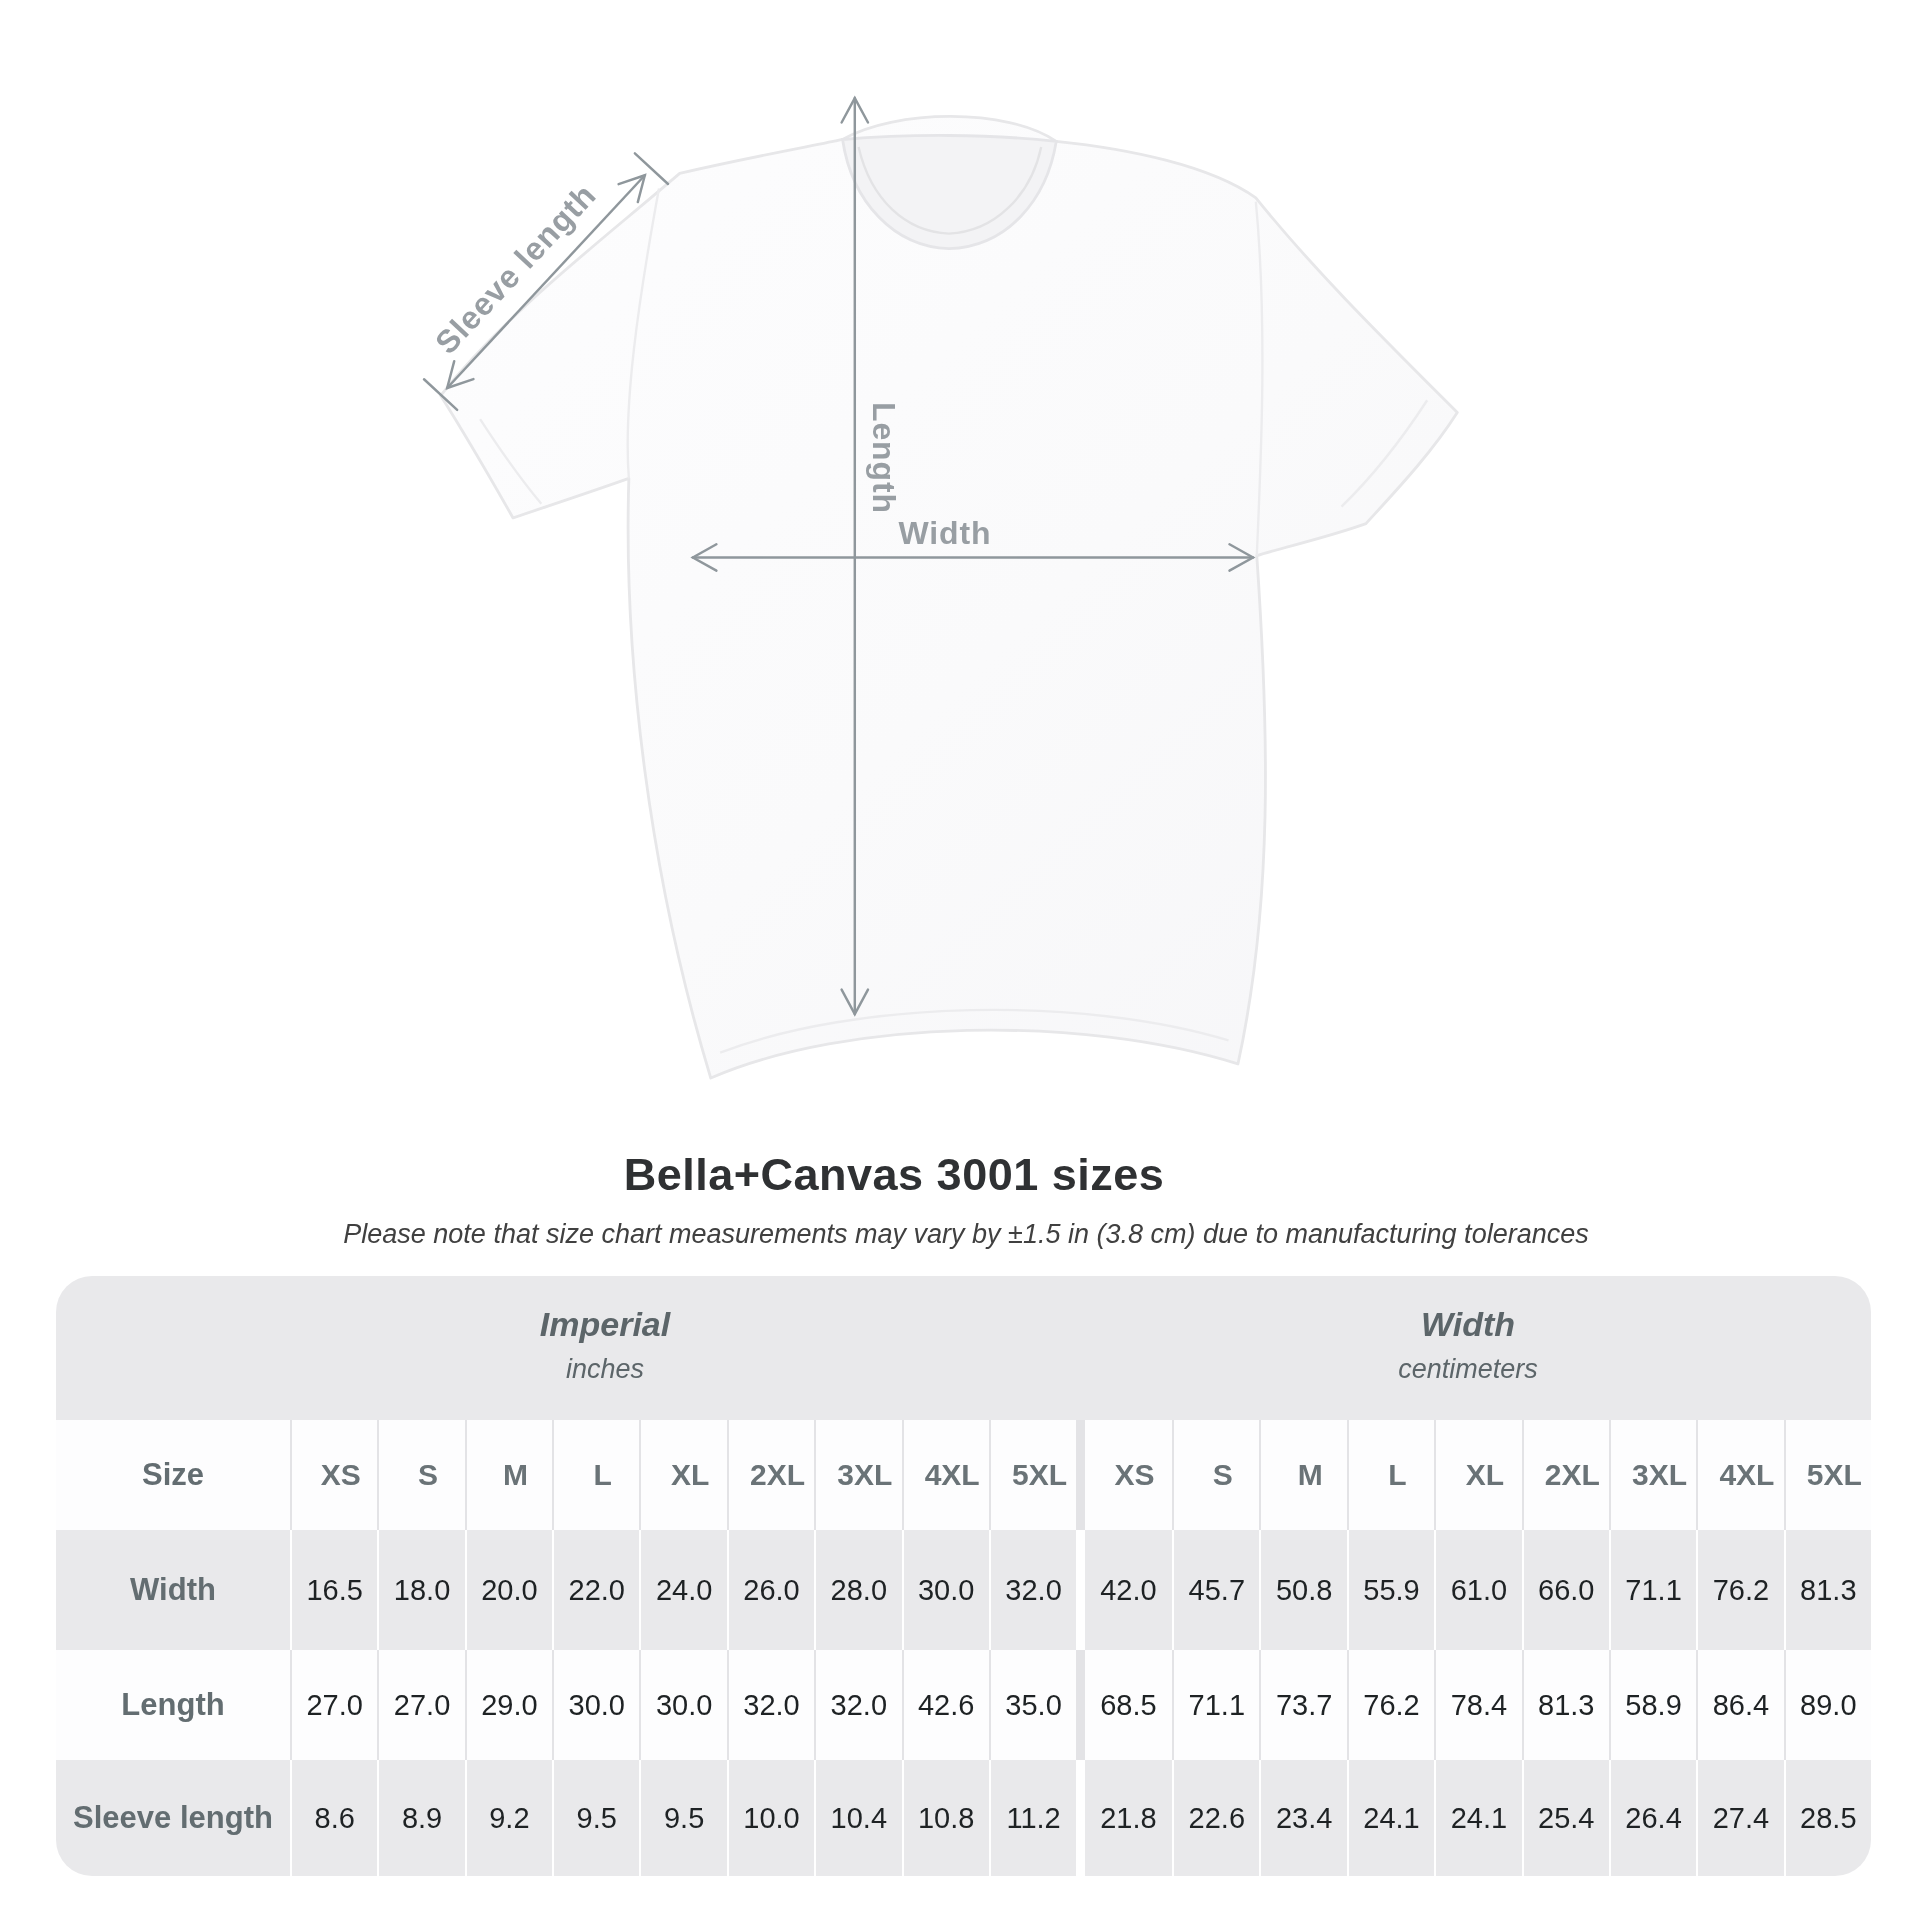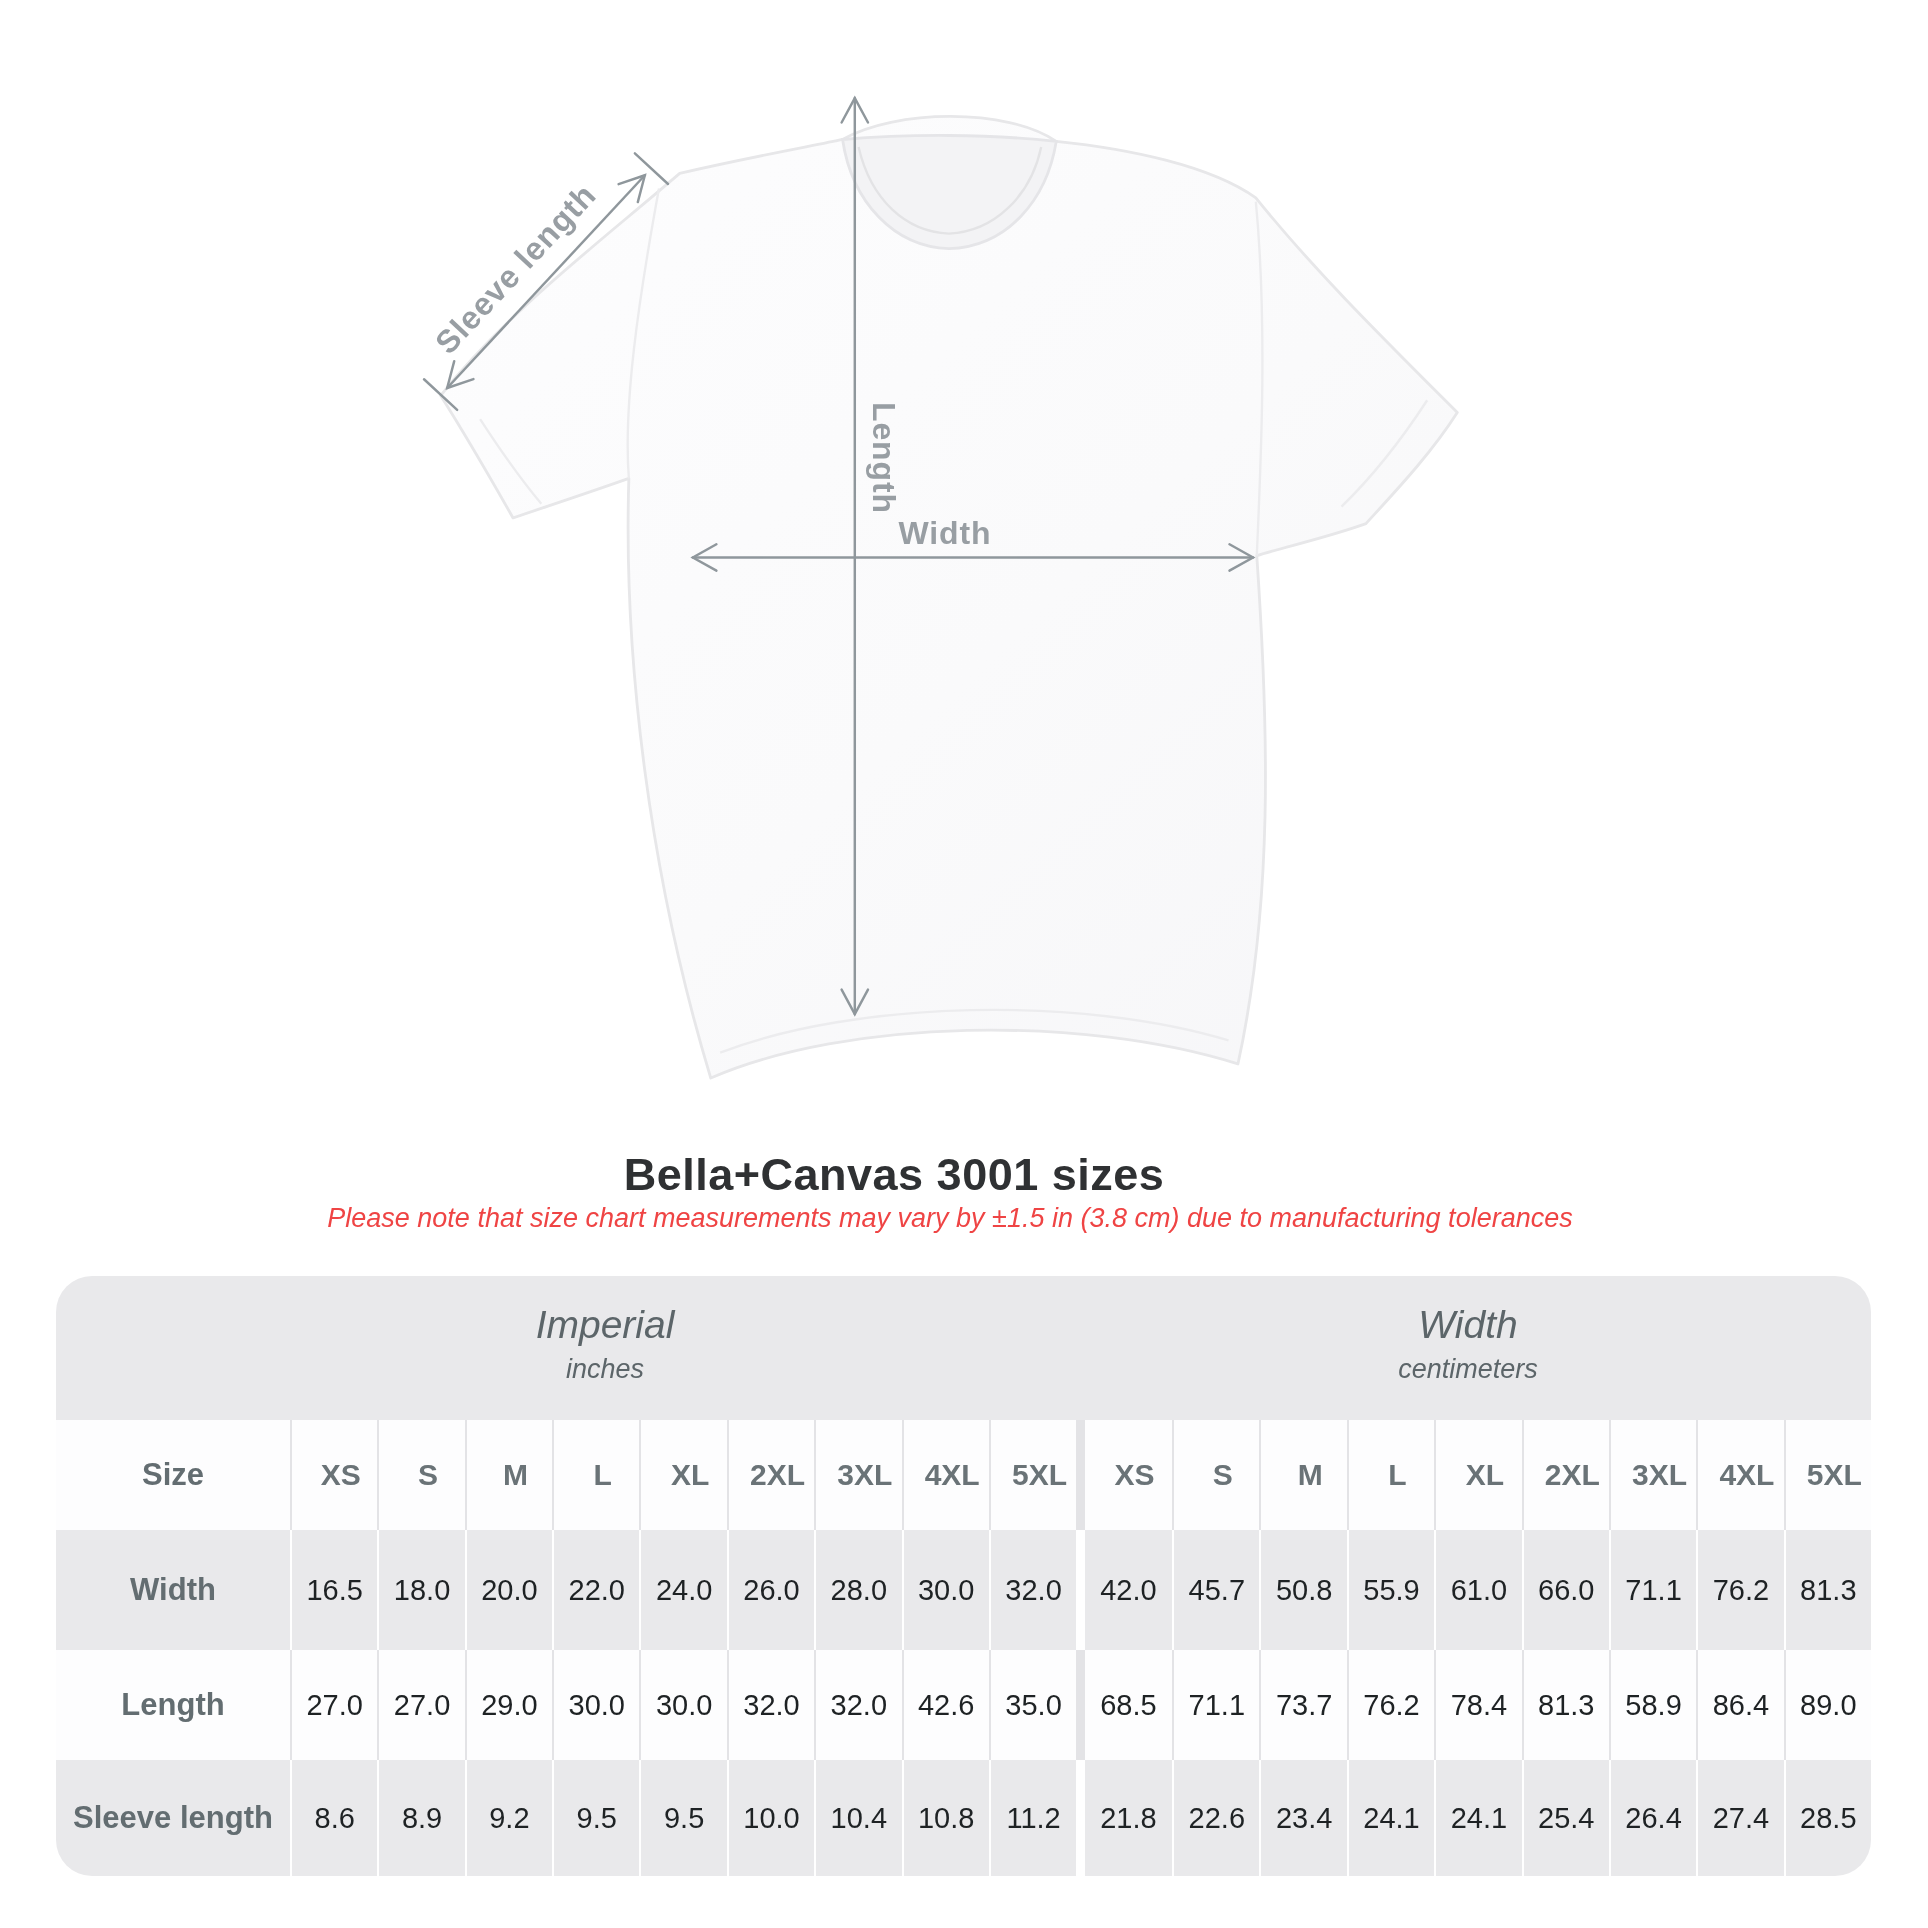--- a/index.html
+++ b/index.html
@@ -18,33 +18,33 @@
   .ann-sleeve{left:516px;top:269px;transform:translate(-50%,-50%) rotate(-47deg);}
   .ann-length{left:883px;top:458px;transform:translate(-50%,-50%) rotate(90deg);}
   .ann-width{left:945px;top:533px;transform:translate(-50%,-50%);}
 
   
   .page-title{
     position:absolute;left:0;top:1145px;width:1780px;margin:4px;
     text-align:center;font-size:45px;font-weight:700;color:#2f3133;letter-spacing:0.5px;
   }
   .page-note{
-    position:absolute;left:0;top:1203px;width:1900px;margin:0;
-    text-align:center;font-size:27px;font-style:italic;color:#ef4444;
+    position:absolute;left:0;top:1203px;width:1900px;margin:16px;
+    text-align:center;font-size:27px;font-style:italic;color:#404040;
   }
 
   
   .panel{
     position:absolute;left:56px;top:1276px;width:1815px;height:600px;
     background:#e9e9eb;border-radius:36px;overflow:hidden;
   }
   .sec{position:absolute;top:24.5px;transform:translateX(-50%);text-align:center;color:#5c6569;}
   .sec-imperial{left:549px;}
   .sec-metric{left:1412px;}
-  .sec-title{font-size:39px;font-weight:400;font-style:italic;line-height:47px;}
+  .sec-title{font-size:34px;font-weight:700;font-style:italic;line-height:47px;}
   .sec-sub{font-size:27px;font-style:italic;line-height:43px;}
 
   .grid{position:absolute;left:0;top:144px;width:1815px;}
   .row{
     display:grid;
     grid-template-columns:234px repeat(9,1fr) 8.5px repeat(9,1fr);
   }
   .row.header{height:110px;}
   .row.rw{height:120px;}
   .row.rl{height:110px;}

